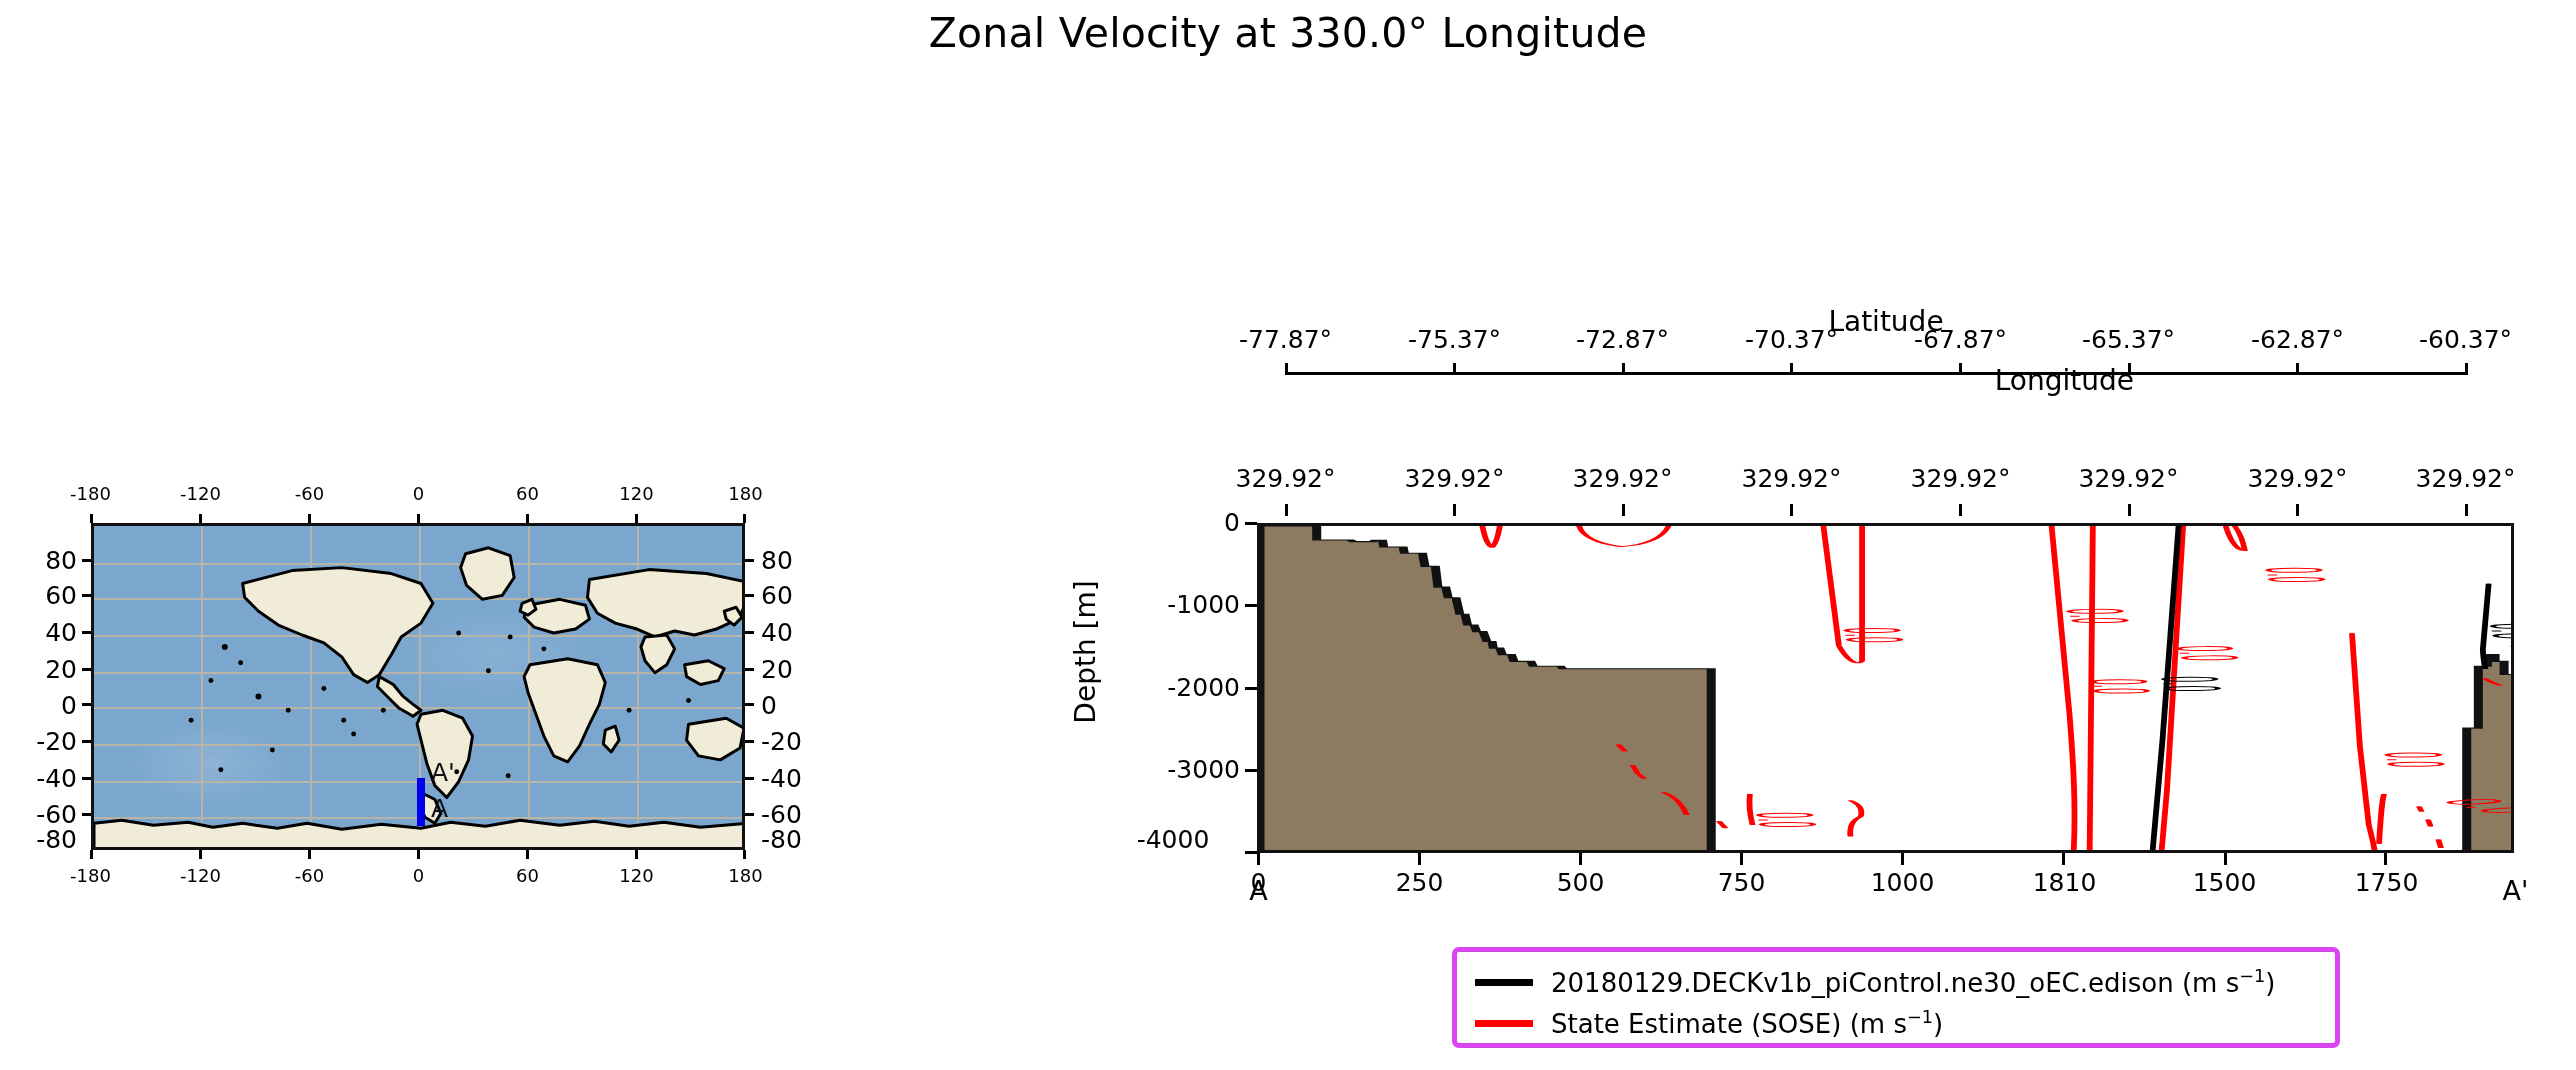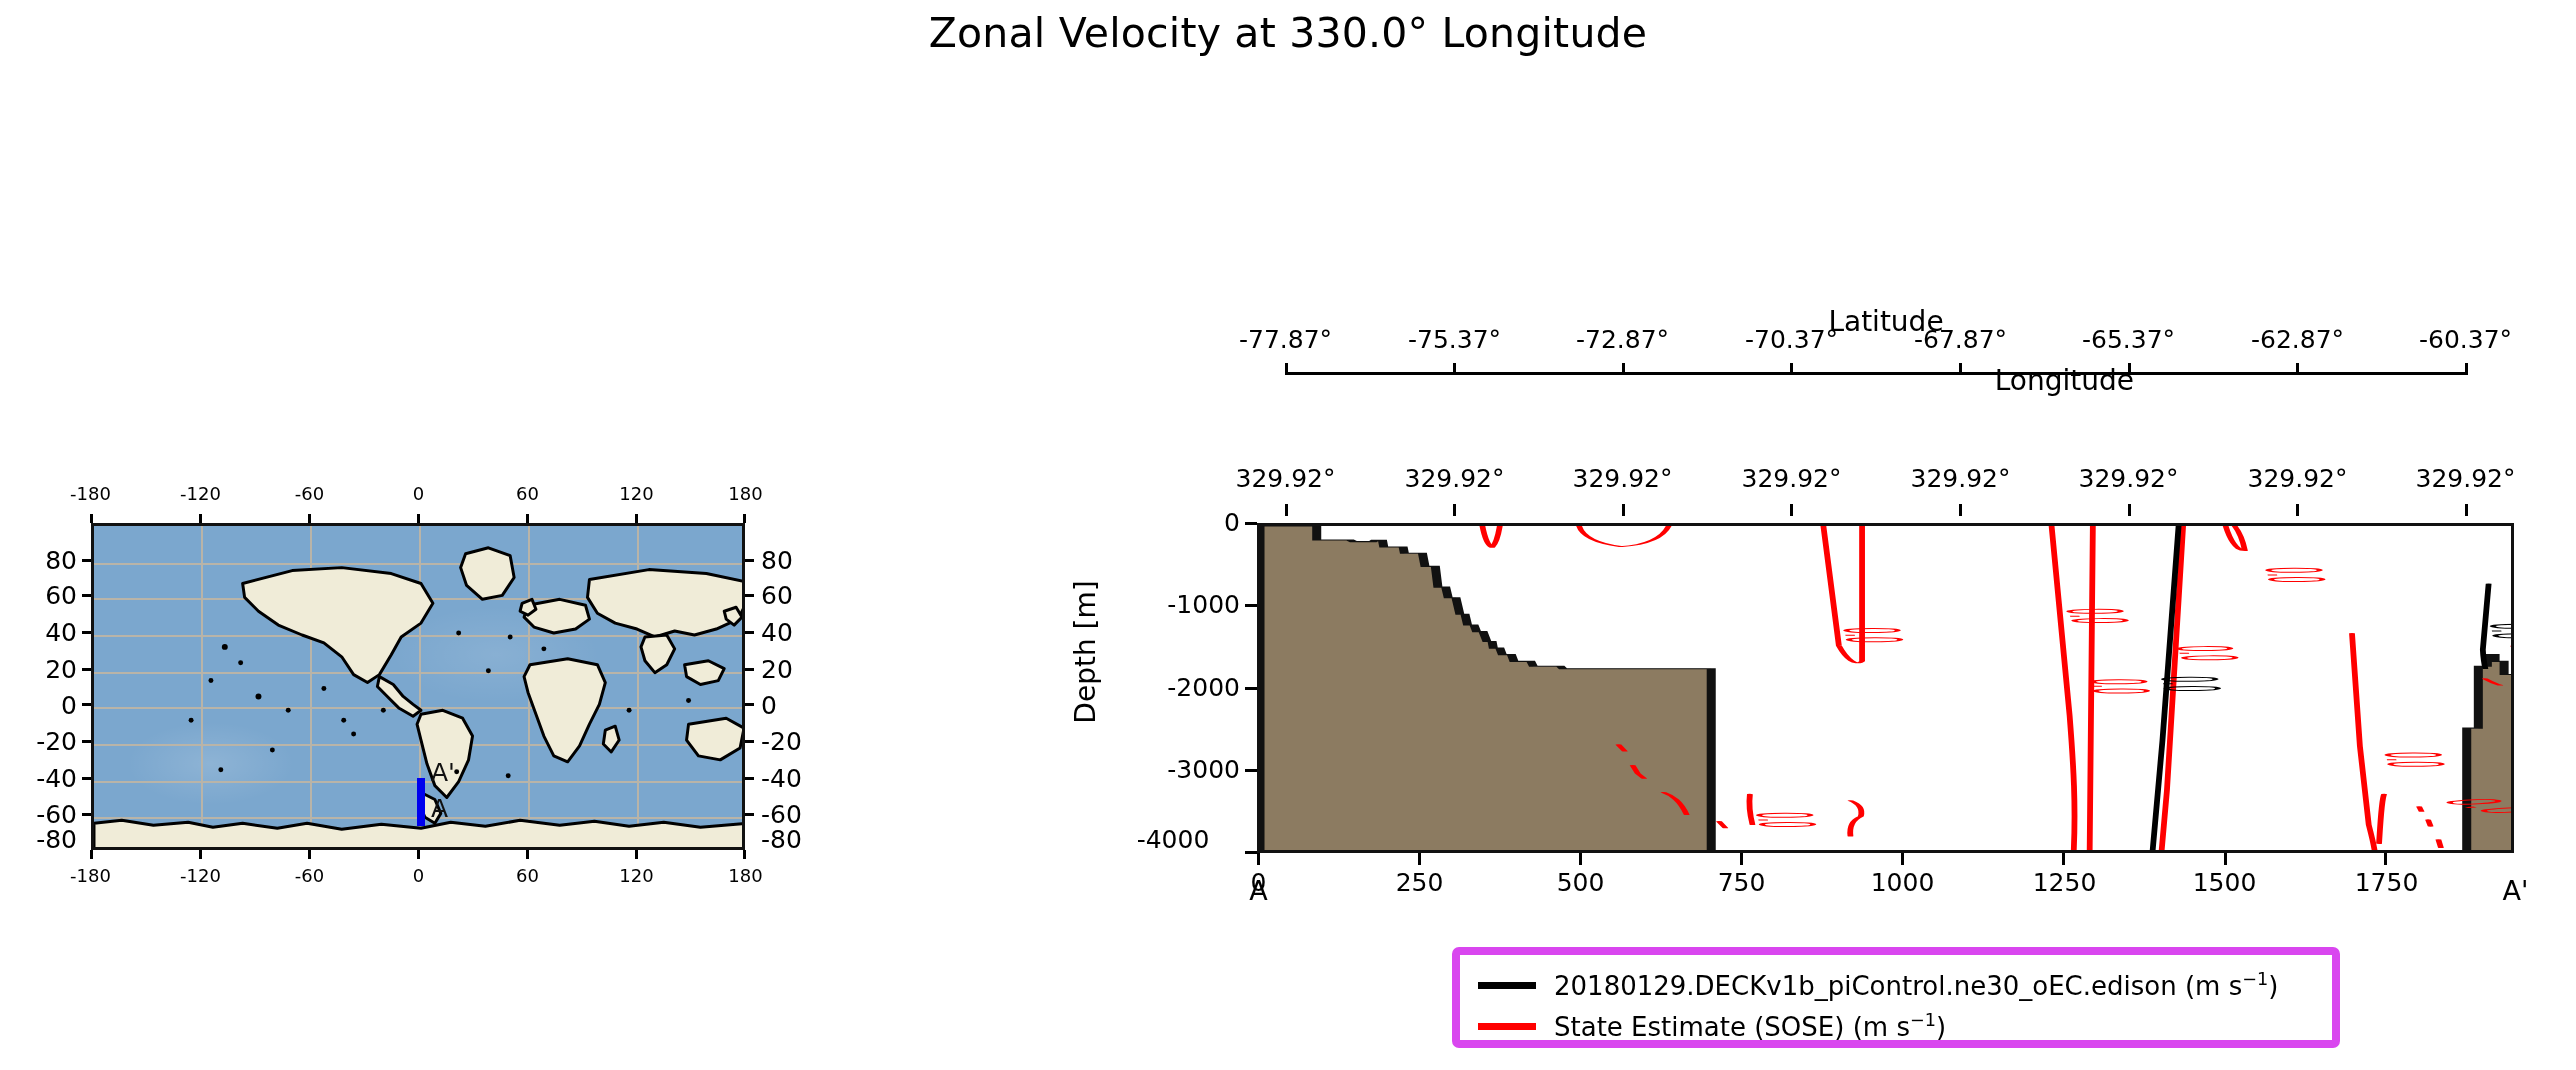--- a/index.html
+++ b/index.html
@@ -50,21 +50,21 @@
   .ax-tick{position:absolute;background:#000;}
   .ax-lbl{position:absolute;font-size:25px;line-height:25px;color:#000;text-align:center;}
   .ax-title{position:absolute;font-size:28px;line-height:30px;color:#000;text-align:center;}
   #depth-axis-title{
     transform:rotate(-90deg);transform-origin:left top;white-space:nowrap;
   }
 
   
   #legend-box{
     left:1452px;top:947px;width:888px;height:101px;
-    border:8px solid #d946ef;border-radius:7px;background:#ffffff;box-sizing:border-box;
+    border:5px solid #d946ef;border-radius:7px;background:#ffffff;box-sizing:border-box;
     padding:10px 18px;
   }
   .legend-row{display:flex;align-items:center;height:41px;}
   .legend-swatch{width:58px;height:7px;margin-right:18px;flex:0 0 auto;}
   .legend-text{font-size:26px;line-height:30px;white-space:nowrap;color:#000;}
   sup{font-size:.68em;vertical-align:super;line-height:0;}
 </style>
 </head>
 <body>
 
@@ -363,21 +363,21 @@
   <div class="ax-tick" style="left:644px;top:330px;width:3px;height:12px"></div>
   <div class="ax-tick" style="left:805px;top:330px;width:3px;height:12px"></div>
   <div class="ax-tick" style="left:967px;top:330px;width:3px;height:12px"></div>
   <div class="ax-tick" style="left:1127px;top:330px;width:3px;height:12px"></div>
 
   <span class="ax-lbl" style="left:-59px;top:347px;width:121px">0</span>
   <span class="ax-lbl" style="left:102px;top:347px;width:121px">250</span>
   <span class="ax-lbl" style="left:263px;top:347px;width:121px">500</span>
   <span class="ax-lbl" style="left:424px;top:347px;width:121px">750</span>
   <span class="ax-lbl" style="left:585px;top:347px;width:121px">1000</span>
-  <span class="ax-lbl" style="left:747px;top:347px;width:121px">1250</span>
+  <span class="ax-lbl" style="left:747px;top:347px;width:121px">1810</span>
   <span class="ax-lbl" style="left:907px;top:347px;width:121px">1500</span>
   <span class="ax-lbl" style="left:1069px;top:347px;width:121px">1750</span>
 
   <span class="ax-lbl" style="left:-59px;top:355px;width:121px;font-size:27px">A</span>
   <span class="ax-lbl" style="left:1198px;top:355px;width:121px;font-size:27px">A'</span>
 
 </div>
 
 <div class="abs" id="legend-box">
   <div class="legend-row">

